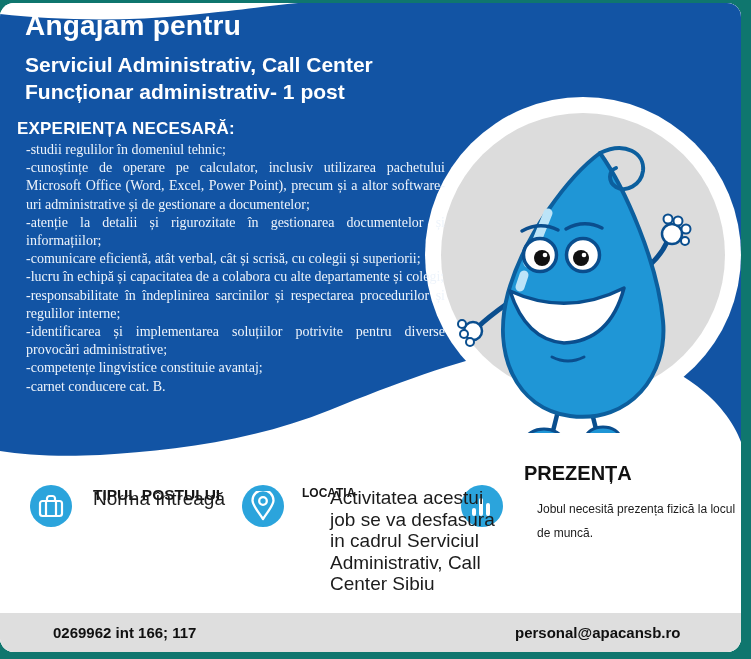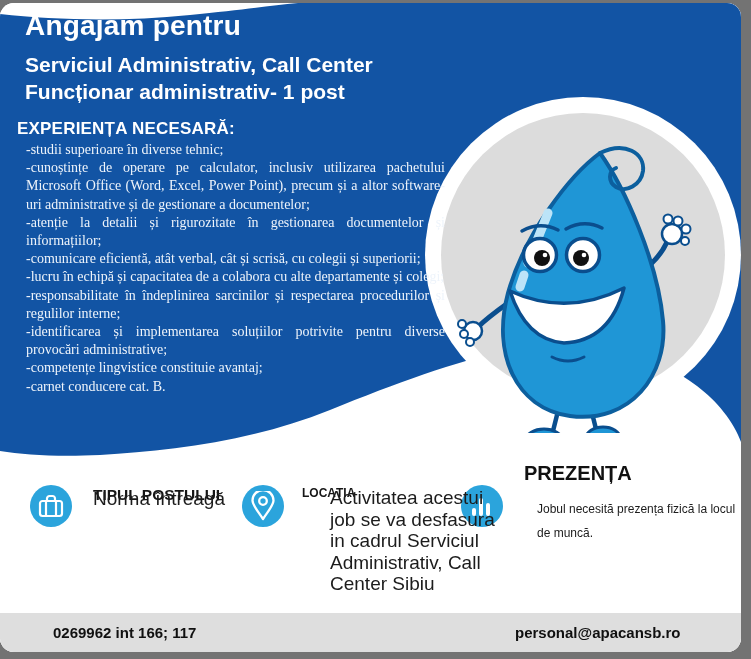--- a/index.html
+++ b/index.html
@@ -1,16 +1,16 @@
 <!DOCTYPE html>
 <html><head>
 <meta charset="utf-8">
 <style>
   html,body{margin:0;padding:0;background:#0b0b0c;}
-  .canvas{position:relative;width:751px;height:659px;background:#737373;overflow:hidden;
+  .canvas{position:relative;width:751px;height:659px;background:#0f766e;overflow:hidden;
           font-family:"Liberation Sans",sans-serif;}
   .card{position:absolute;left:0;top:3px;width:741px;height:649px;background:#ffffff;
         border-radius:14px;overflow:hidden;}
   .bg{position:absolute;left:0;top:0;}
   .mascot{position:absolute;left:440px;top:100px;}
   .abs{position:absolute;}
   .h1{left:25px;top:10px;font-size:28px;font-weight:bold;color:#ffffff;letter-spacing:.2px;}
   .h2{left:25px;top:51px;font-size:21px;font-weight:bold;color:#ffffff;line-height:27px;width:420px;}
   .exp-head{left:17px;top:119px;font-size:17px;font-weight:bold;color:#ffffff;letter-spacing:.2px;}
   .exp-list{left:26px;top:141px;width:419px;font-family:"Liberation Serif",serif;
@@ -105,21 +105,21 @@
   </div>
 
   <div class="abs h1">Angajăm pentru</div>
   <div class="abs h2">
     <div>Serviciul Administrativ, Call Center</div>
     <div>Funcționar administrativ- 1 post</div>
   </div>
 
   <div class="abs exp-head">EXPERIENȚA NECESARĂ:</div>
   <div class="abs exp-list">
-    <p>-studii superioare în diverse tehnic;</p>
+    <p>-studii regulilor în domeniul tehnic;</p>
     <p>-cunoștințe de operare pe calculator, inclusiv utilizarea pachetului Microsoft Office (Word, Excel, Power Point), precum și a altor software-uri administrative și de gestionare a documentelor;</p>
     <p>-atenție la detalii și rigurozitate în gestionarea documentelor și informațiilor;</p>
     <p>-comunicare eficientă, atât verbal, cât și scrisă, cu colegii și superiorii;</p>
     <p>-lucru în echipă și capacitatea de a colabora cu alte departamente și colegi;</p>
     <p>-responsabilitate în îndeplinirea sarcinilor și respectarea procedurilor și regulilor interne;</p>
     <p>-identificarea și implementarea soluțiilor potrivite pentru diverse provocări administrative;</p>
     <p>-competențe lingvistice constituie avantaj;</p>
     <p>-carnet conducere cat. B.</p>
   </div>
 

